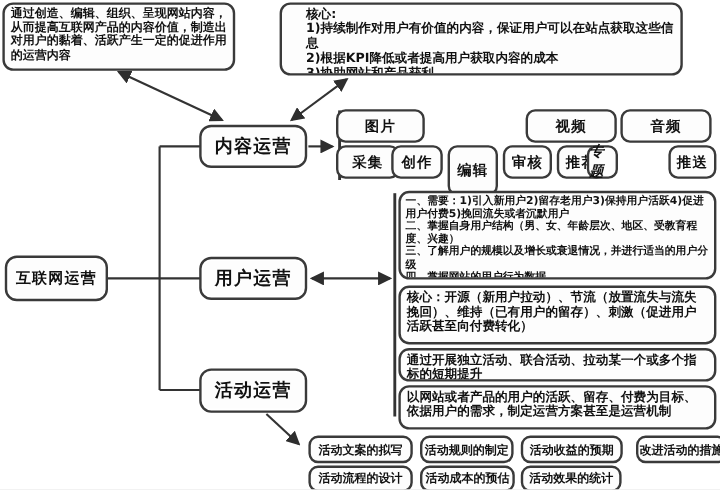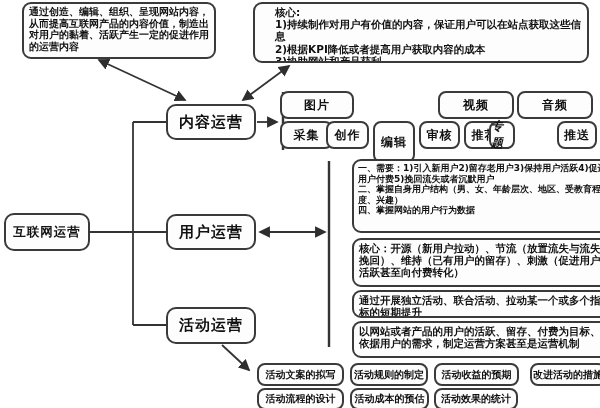--- a/index.html
+++ b/index.html
@@ -14,21 +14,21 @@
   .node {
     position:absolute; z-index:2; box-sizing:border-box;
     border:2px solid #3a3a3a; border-radius:10px; background:#fdfdfd;
     display:flex; align-items:center; justify-content:center;
     font-weight:bold; font-size:15px; letter-spacing:1px;
     box-shadow: inset 0 0 0 1.5px #ffffff;
   }
   .notebox {
     position:absolute; z-index:2; box-sizing:border-box;
     border:2px solid #3a3a3a; border-radius:9px; background:#fdfdfd;
-    font-weight:bold; padding:2px 5px; line-height:1.16; overflow:hidden;margin-left:20px;
+    font-weight:bold; padding:2px 5px; line-height:1.16; overflow:hidden;
   }
   .chip {
     position:absolute; z-index:2; box-sizing:border-box;
     border:2px solid #3a3a3a; border-radius:8px; background:#fdfdfd;
     display:flex; align-items:center; justify-content:center;
     font-weight:bold; font-size:12px; letter-spacing:1px;
   }
   .chip.small { font-size:10px; letter-spacing:0; }
 
   
@@ -116,20 +116,21 @@
   <div class="chip a1">创作</div>
   <div class="chip a2">编辑</div>
   <div class="chip a3">审核</div>
   <div class="chip a4">推荐</div>
   <div class="chip a5">专题</div>
   <div class="chip a6">推送</div>
 
   <div class="notebox note-user-overview">
     <div>一、需要：1)引入新用户2)留存老用户3)保持用户活跃4)促进用户付费5)挽回流失或者沉默用户</div>
     <div>二、掌握自身用户结构（男、女、年龄层次、地区、受教育程度、兴趣）</div>
+    <div>三、了解用户的规模以及增长或衰退情况，并进行适当的用户分级</div>
     <div>四、掌握网站的用户行为数据</div>
   </div>
   <div class="notebox note-user-core">核心：开源（新用户拉动）、节流（放置流失与流失挽回）、维持（已有用户的留存）、刺激（促进用户活跃甚至向付费转化）</div>
   <div class="notebox note-user-activity">通过开展独立活动、联合活动、拉动某一个或多个指标的短期提升</div>
   <div class="notebox note-user-goal">以网站或者产品的用户的活跃、留存、付费为目标、依据用户的需求，制定运营方案甚至是运营机制</div>
 
   <div class="chip small r1c0">活动文案的拟写</div>
   <div class="chip small r1c1">活动规则的制定</div>
   <div class="chip small r1c2">活动收益的预期</div>
   <div class="chip small r1c3">改进活动的措施</div>

